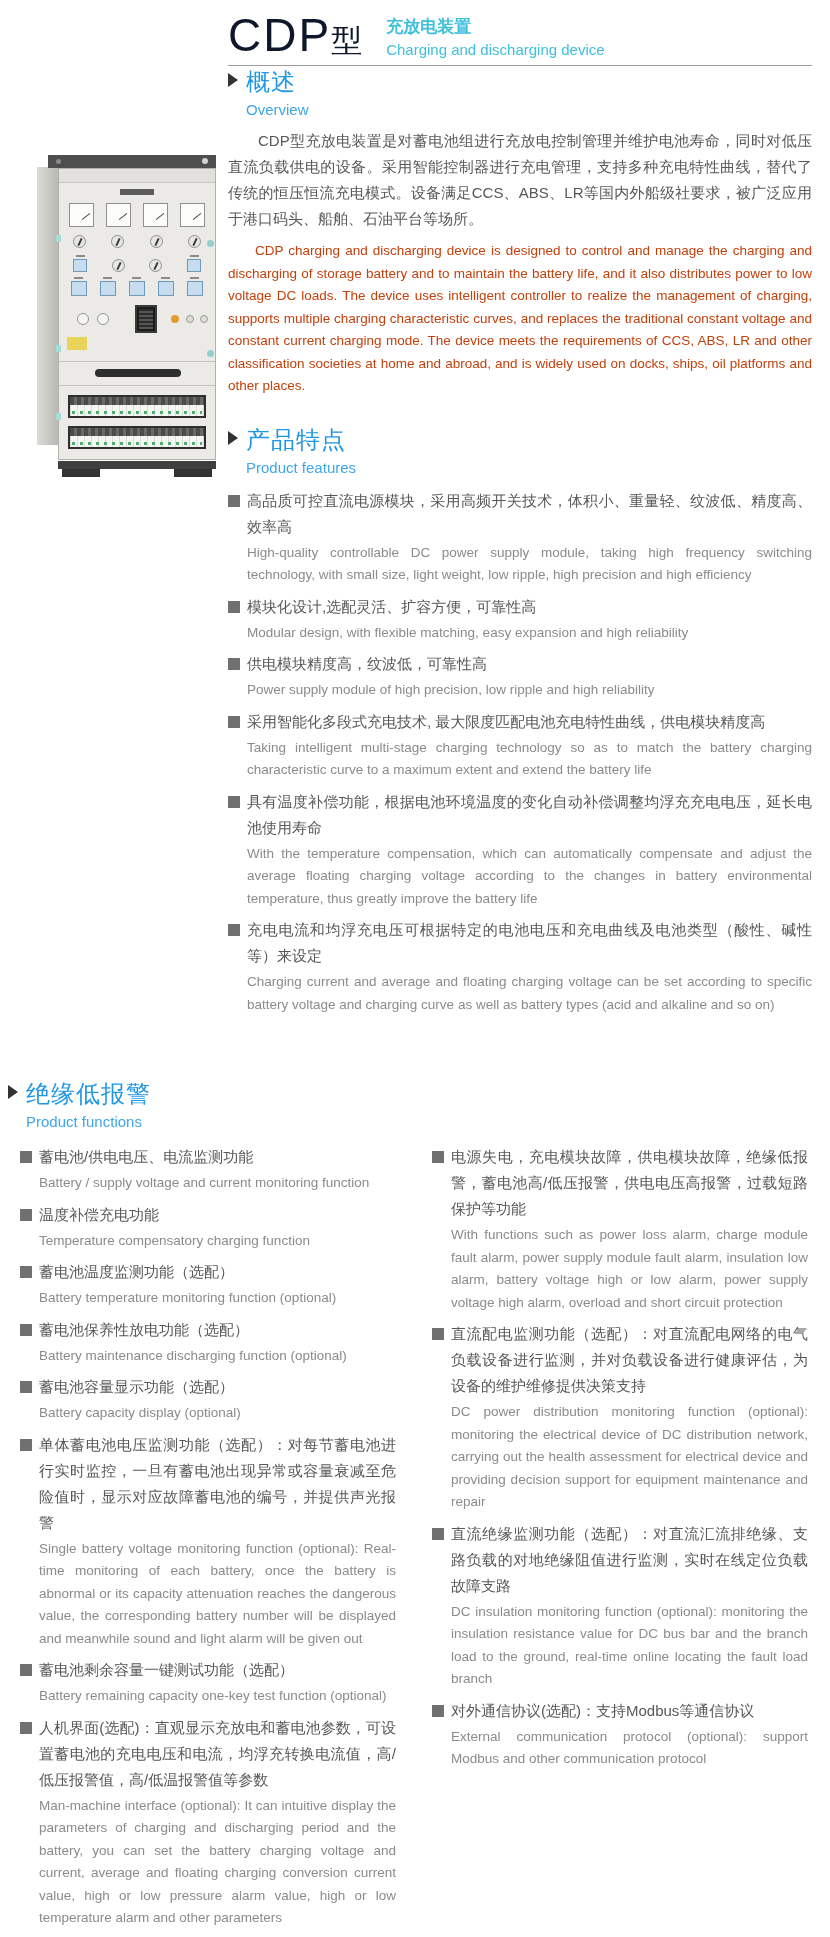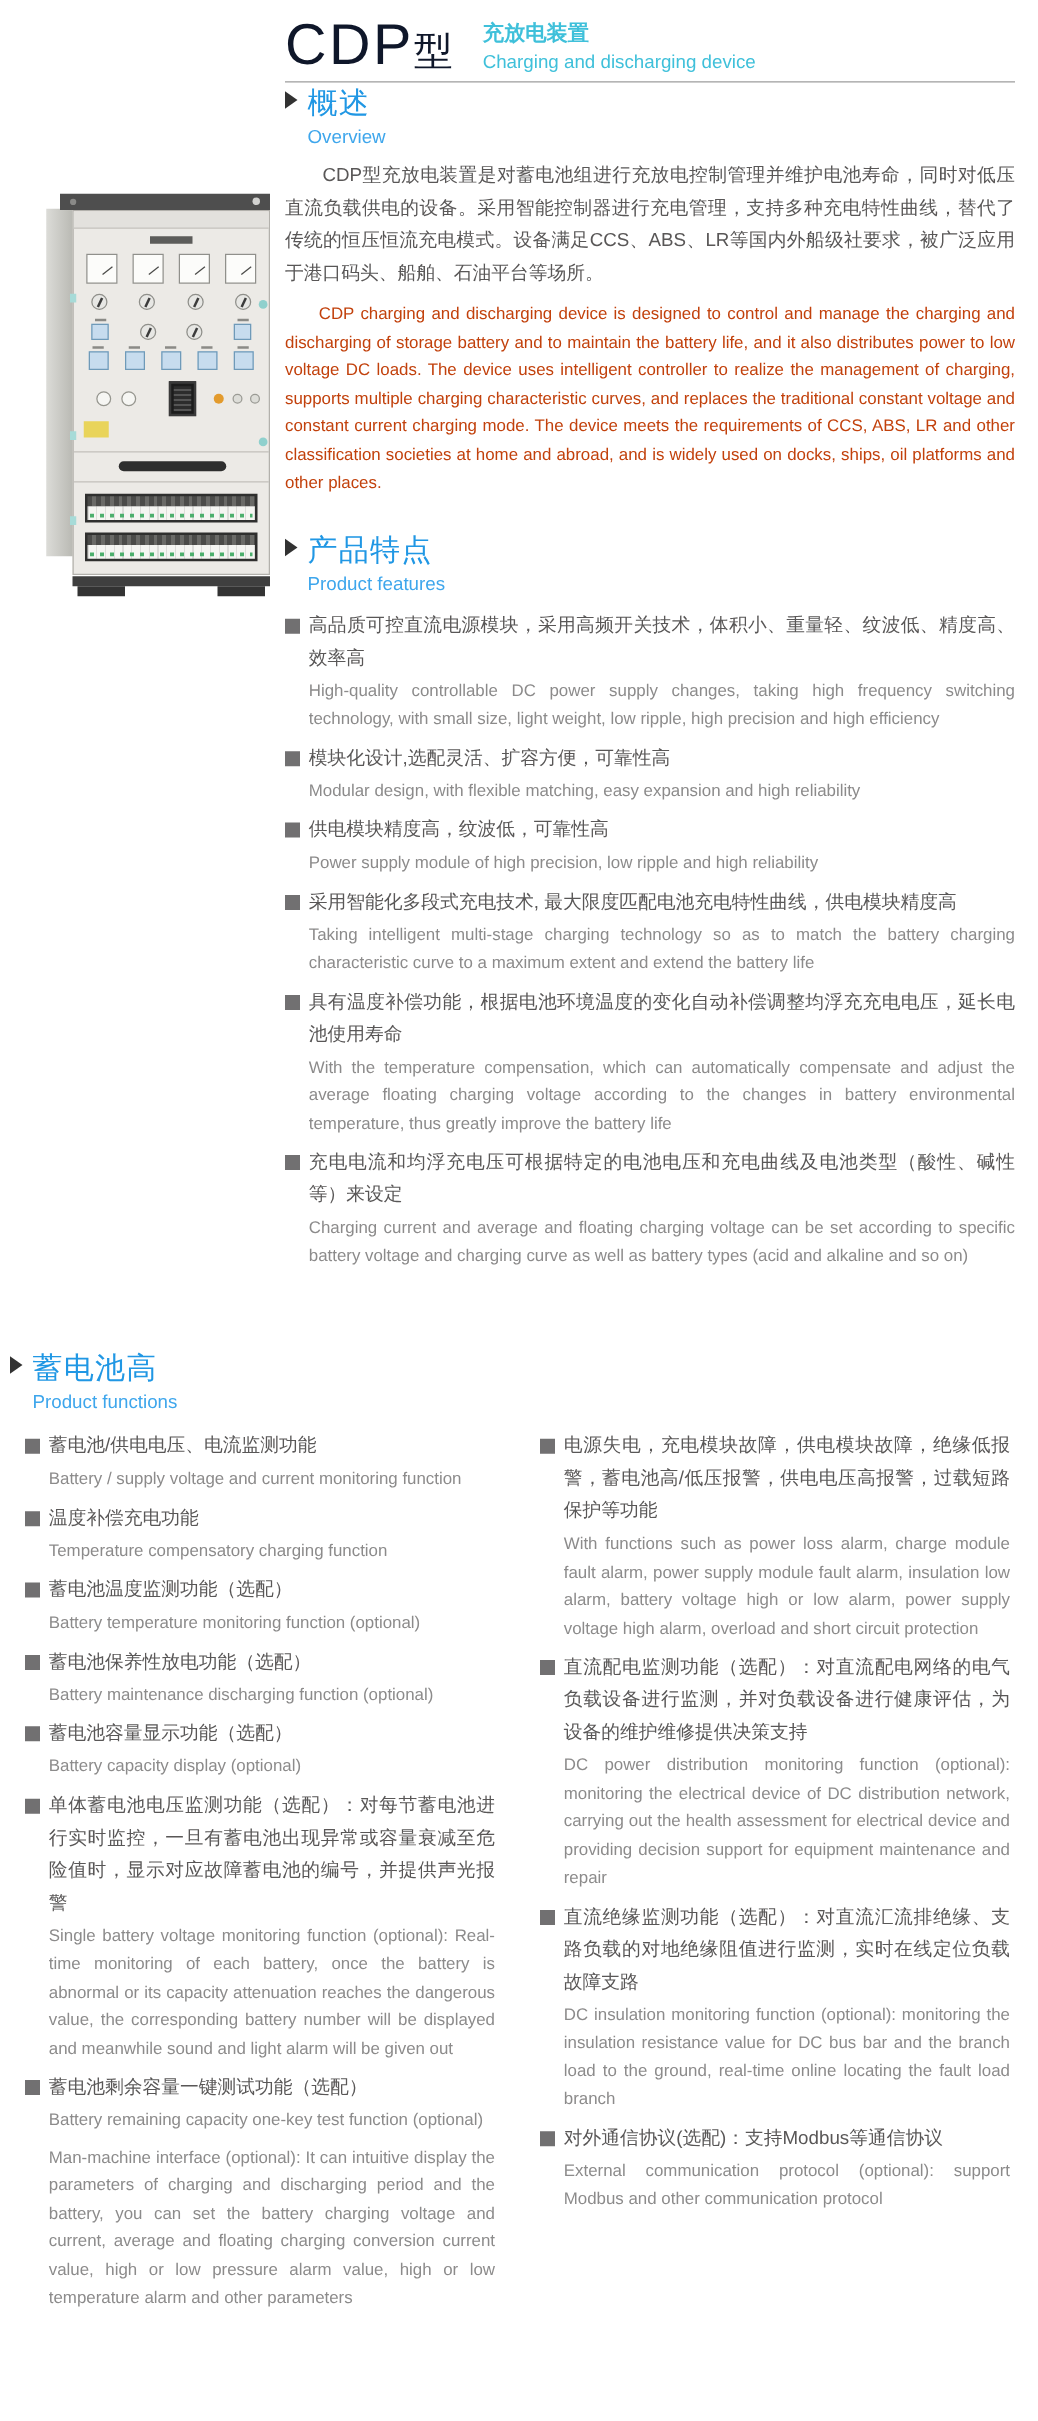--- a/index.html
+++ b/index.html
@@ -194,21 +194,21 @@
   <div class="sec-head" style="margin-top:26px;">
     <span class="tri"></span>
     <div>
       <div class="sec-cn">产品特点</div>
       <div class="sec-en">Product features</div>
     </div>
   </div>
   <div class="items">
     <div>
       <div class="f-cn"><span class="sq"></span><span>高品质可控直流电源模块，采用高频开关技术，体积小、重量轻、纹波低、精度高、效率高</span></div>
-      <div class="f-en">High-quality controllable DC power supply changes, taking high frequency switching technology, with small size, light weight, low ripple, high precision and high efficiency</div>
+      <div class="f-en">High-quality controllable DC power supply module, taking high frequency switching technology, with small size, light weight, low ripple, high precision and high efficiency</div>
     </div>
     <div>
       <div class="f-cn"><span class="sq"></span><span>模块化设计,选配灵活、扩容方便，可靠性高</span></div>
       <div class="f-en">Modular design, with flexible matching, easy expansion and high reliability</div>
     </div>
     <div>
       <div class="f-cn"><span class="sq"></span><span>供电模块精度高，纹波低，可靠性高</span></div>
       <div class="f-en">Power supply module of high precision, low ripple and high reliability</div>
     </div>
     <div>
@@ -223,21 +223,21 @@
       <div class="f-cn"><span class="sq"></span><span>充电电流和均浮充电压可根据特定的电池电压和充电曲线及电池类型（酸性、碱性等）来设定</span></div>
       <div class="f-en">Charging current and average and floating charging voltage can be set according to specific battery voltage and charging curve as well as battery types (acid and alkaline and so on)</div>
     </div>
   </div>
 </div>
 
 <div class="functions">
   <div class="sec-head">
     <span class="tri"></span>
     <div>
-      <div class="sec-cn">蓄电池高</div>
+      <div class="sec-cn">绝缘低报警</div>
       <div class="sec-en">Product functions</div>
     </div>
   </div>
   <div class="func-cols">
     <div class="func-col">
       <div>
         <div class="f-cn"><span class="sq"></span><span>蓄电池/供电电压、电流监测功能</span></div>
         <div class="f-en">Battery / supply voltage and current monitoring function</div>
       </div>
       <div>
@@ -258,20 +258,21 @@
       </div>
       <div>
         <div class="f-cn"><span class="sq"></span><span>单体蓄电池电压监测功能（选配）：对每节蓄电池进行实时监控，一旦有蓄电池出现异常或容量衰减至危险值时，显示对应故障蓄电池的编号，并提供声光报警</span></div>
         <div class="f-en">Single battery voltage monitoring function (optional): Real-time monitoring of each battery, once the battery is abnormal or its capacity attenuation reaches the dangerous value, the corresponding battery number will be displayed and meanwhile sound and light alarm will be given out</div>
       </div>
       <div>
         <div class="f-cn"><span class="sq"></span><span>蓄电池剩余容量一键测试功能（选配）</span></div>
         <div class="f-en">Battery remaining capacity one-key test function (optional)</div>
       </div>
       <div>
+        <div class="f-cn"><span class="sq"></span><span>人机界面(选配)：直观显示充放电和蓄电池参数，可设置蓄电池的充电电压和电流，均浮充转换电流值，高/低压报警值，高/低温报警值等参数</span></div>
         <div class="f-en">Man-machine interface (optional): It can intuitive display the parameters of charging and discharging period and the battery, you can set the battery charging voltage and current, average and floating charging conversion current value, high or low pressure alarm value, high or low temperature alarm and other parameters</div>
       </div>
     </div>
     <div class="func-col">
       <div>
         <div class="f-cn"><span class="sq"></span><span>电源失电，充电模块故障，供电模块故障，绝缘低报警，蓄电池高/低压报警，供电电压高报警，过载短路保护等功能</span></div>
         <div class="f-en">With functions such as power loss alarm, charge module fault alarm, power supply module fault alarm, insulation low alarm, battery voltage high or low alarm, power supply voltage high alarm, overload and short circuit protection</div>
       </div>
       <div>
         <div class="f-cn"><span class="sq"></span><span>直流配电监测功能（选配）：对直流配电网络的电气负载设备进行监测，并对负载设备进行健康评估，为设备的维护维修提供决策支持</span></div>

